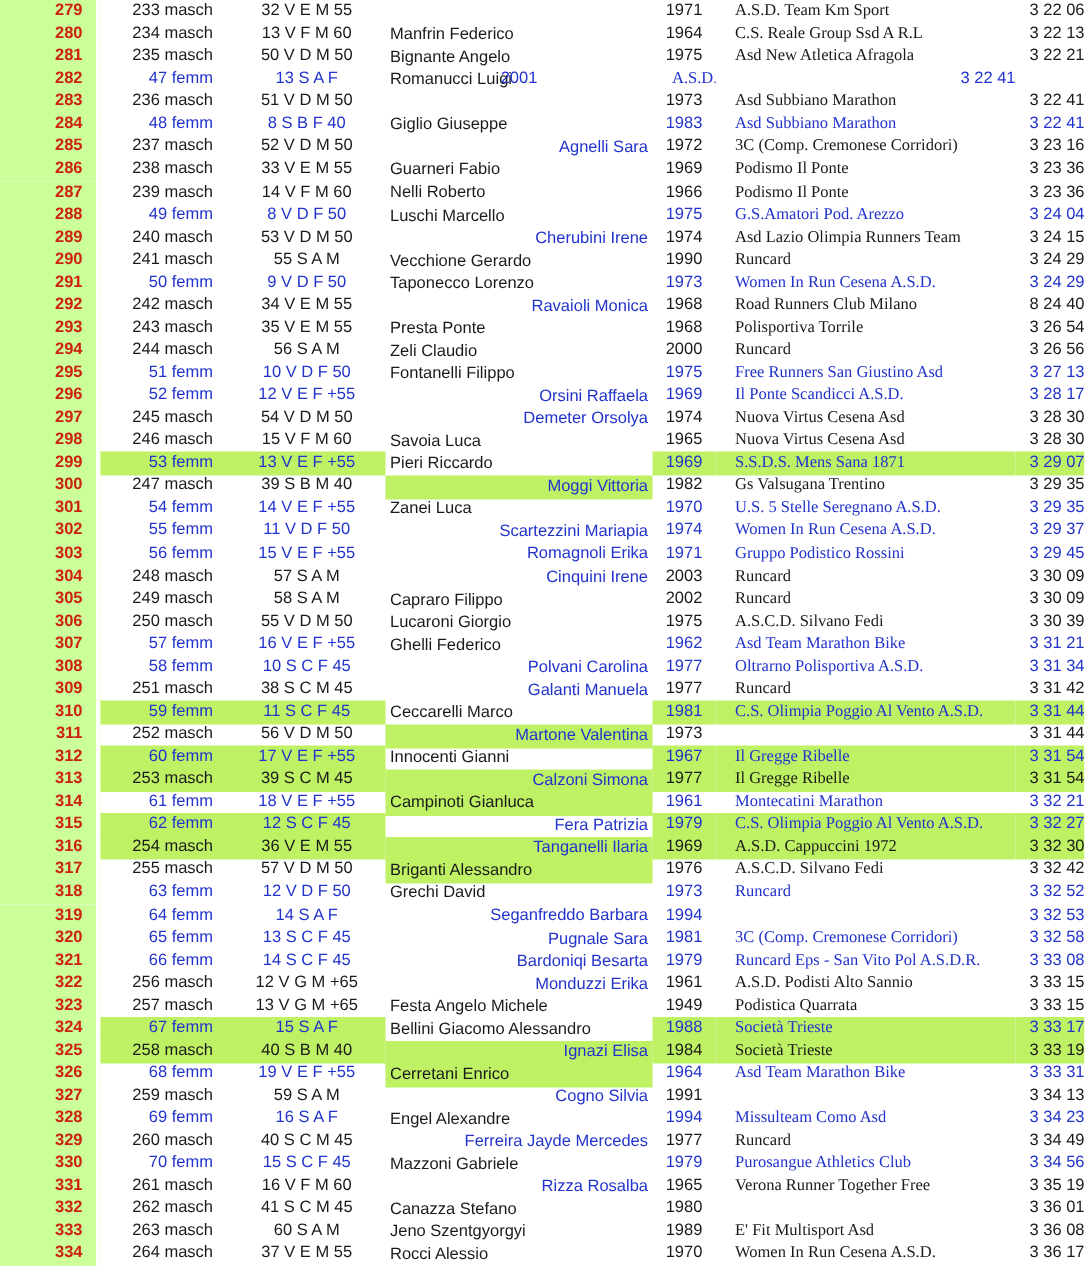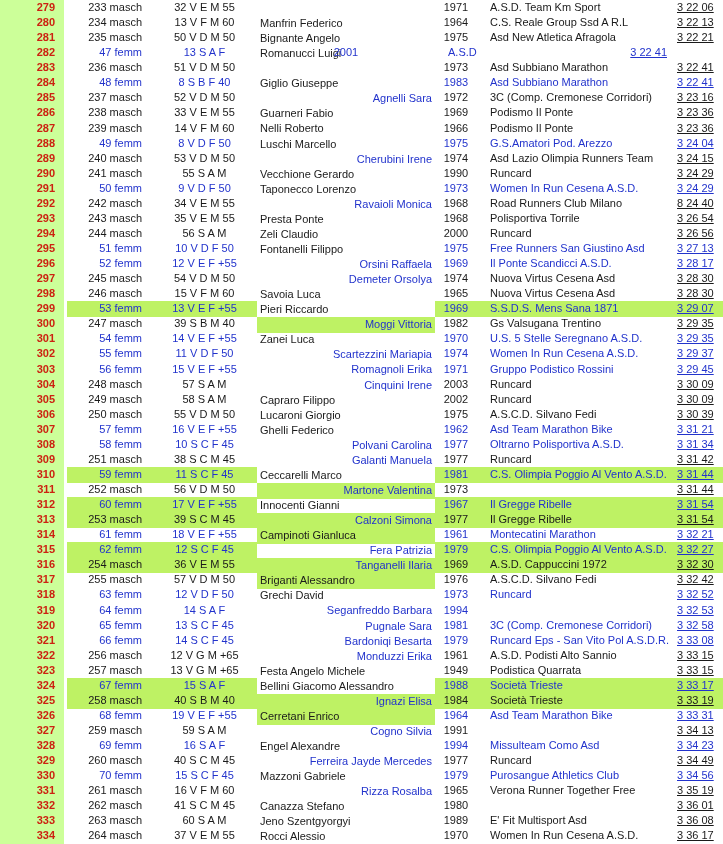--- a/index.html
+++ b/index.html
@@ -38,22 +38,22 @@
     color: #CC2211;
     font-weight: bold;
     text-align: right;
     padding-right: 9px;
     border-right: 3px solid #ffffff;
   }
   .c-gp   { text-align: right;  padding-right: 10px; }
   .c-cat  { text-align: center; }
   .c-name { text-align: left;   padding-left: 3px; margin-top: 16px; }
   .c-year { text-align: center; }
-  .c-team { text-align: left;   padding-left: 13px; }
-  .c-time { text-align: right;  padding-right: 10px; text-decoration: underline; }
+  .c-team { text-align: left;   padding-left: 13px; font-family: Liberation Serif, serif; }
+  .c-time { text-align: right;  padding-right: 0; }
   .masch .c { color: #1a1a1a; }
   .femm  .c { color: #2233CC; }
   .femm  .c-name { text-align: right; padding-right: 3px; }
   .masch .c-pos, .femm .c-pos { color: #CC2211; }
   .hl .c:not(.c-pos) { background: #bef264; }
 </style>
 </head>
 <body>
 
 <div class="results-table">

